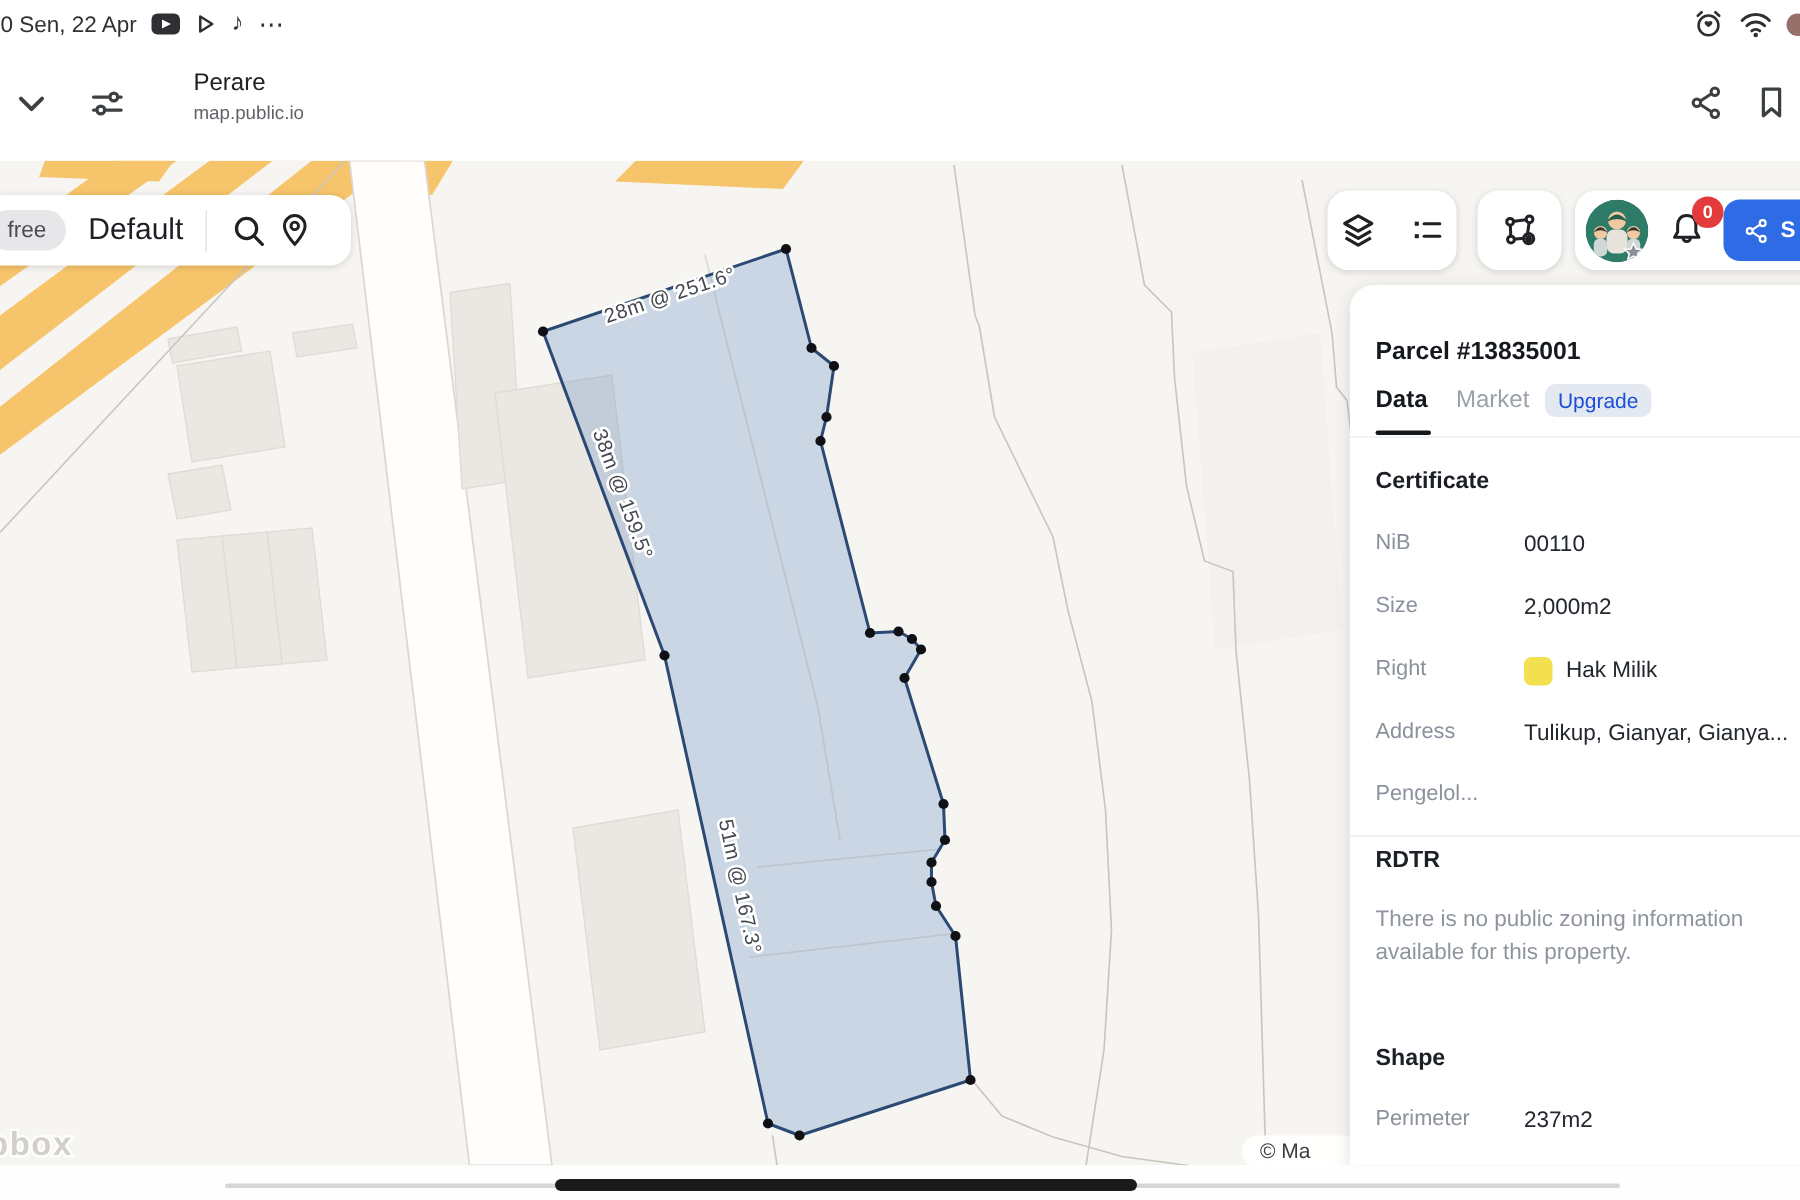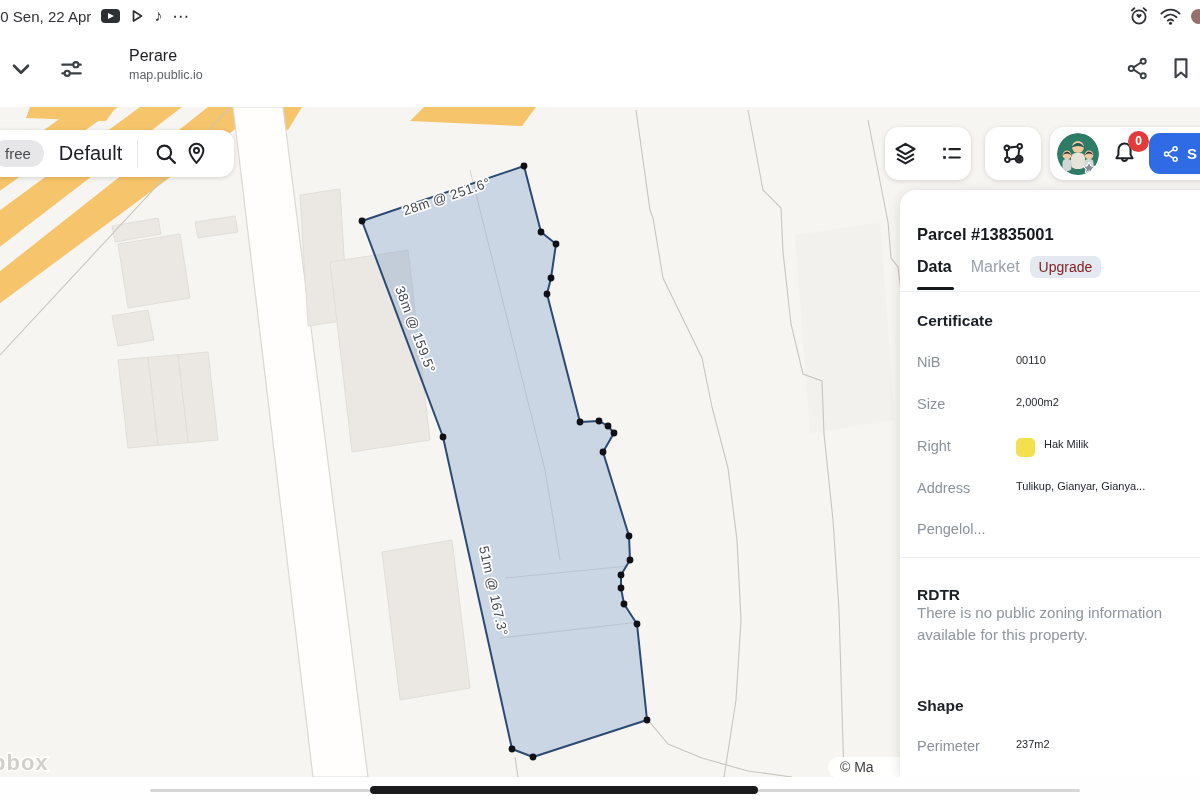--- a/index.html
+++ b/index.html
@@ -54,27 +54,27 @@
   .attribution{position:absolute;left:828px;top:757px;width:76px;height:21px;z-index:5;
                background:rgba(255,255,255,.92);border-radius:10px 0 0 10px;font-size:14px;
                color:#3a3d41;line-height:21px;padding-left:12px;box-sizing:border-box;}
   
   .panel{position:absolute;left:900px;top:190px;width:320px;height:587px;background:#fff;
          border-radius:16px 0 0 0;box-shadow:0 2px 12px rgba(0,0,0,.13);z-index:20;}
   .panel-title{position:absolute;left:17px;top:35px;font-size:16.5px;font-weight:600;color:#15181d;}
   .tabs{position:absolute;left:17px;top:66px;display:flex;align-items:center;gap:19px;}
   .tab{font-size:16px;color:#9aa1ab;text-align:center;}
   .tab.active{color:#15181d;font-weight:600;}
-  .chip{background:#e4e9f1;border-radius:7px;padding:3px 9px;font-size:14px;color:#7f1d1d;margin-left:-9px;}
+  .chip{background:#e4e9f1;border-radius:7px;padding:3px 9px;font-size:14px;color:#1d4ed8;margin-left:-9px;}
   .tab-underline{position:absolute;left:17px;top:97px;width:37px;height:3px;background:#15181d;border-radius:2px;}
   .hline{position:absolute;left:0;right:0;height:1px;background:#eceef1;}
   .sec-head{position:absolute;left:17px;font-size:15.5px;font-weight:600;color:#1c2026;}
   .krow{position:absolute;left:17px;right:0;height:20px;}
   .krow .k{position:absolute;left:0;font-size:14.5px;color:#8b919c;}
-  .krow .v{position:absolute;left:99px;font-size:11px;font-weight:500;color:#23272e;white-space:nowrap;}
+  .krow .v{position:absolute;left:99px;font-size:15px;font-weight:500;color:#23272e;white-space:nowrap;}
   .swatch{position:absolute;left:99px;top:0px;width:19px;height:19px;border-radius:5px;background:#f3e04e;}
   .v-offset{left:127px !important;}
   .rdtr-text{position:absolute;left:17px;top:412px;width:292px;font-size:15px;line-height:1.48;color:#8f959e;}
   
   .bottom-strip{position:absolute;left:0;top:777px;width:1200px;height:23px;background:#fefefe;z-index:30;}
   .scroll-line{position:absolute;left:150px;top:12px;width:930px;height:3px;background:#d6d6d6;border-radius:2px;}
   .home-bar{position:absolute;left:370px;top:9px;width:388px;height:8px;background:#1a1a1c;border-radius:5px;}
 </style>
 </head>
 <body>
@@ -335,21 +335,21 @@
       <span class="k">Address</span>
       <span class="v">Tulikup, Gianyar, Gianya...</span>
     </div>
     <div class="krow" style="top:331px;">
       <span class="k">Pengelol...</span>
       <span class="v"></span>
     </div>
 
     <div class="hline" style="top:367px;"></div>
 
-    <div class="sec-head" style="top:396px;">RDTR</div>
+    <div class="sec-head" style="top:375px;">RDTR</div>
     <div class="rdtr-text">There is no public zoning information available for this property.</div>
 
     <div class="sec-head" style="top:507px;">Shape</div>
     <div class="krow" style="top:548px;">
       <span class="k">Perimeter</span>
       <span class="v">237m2</span>
     </div>
   </div>
 
   <div class="bottom-strip">

